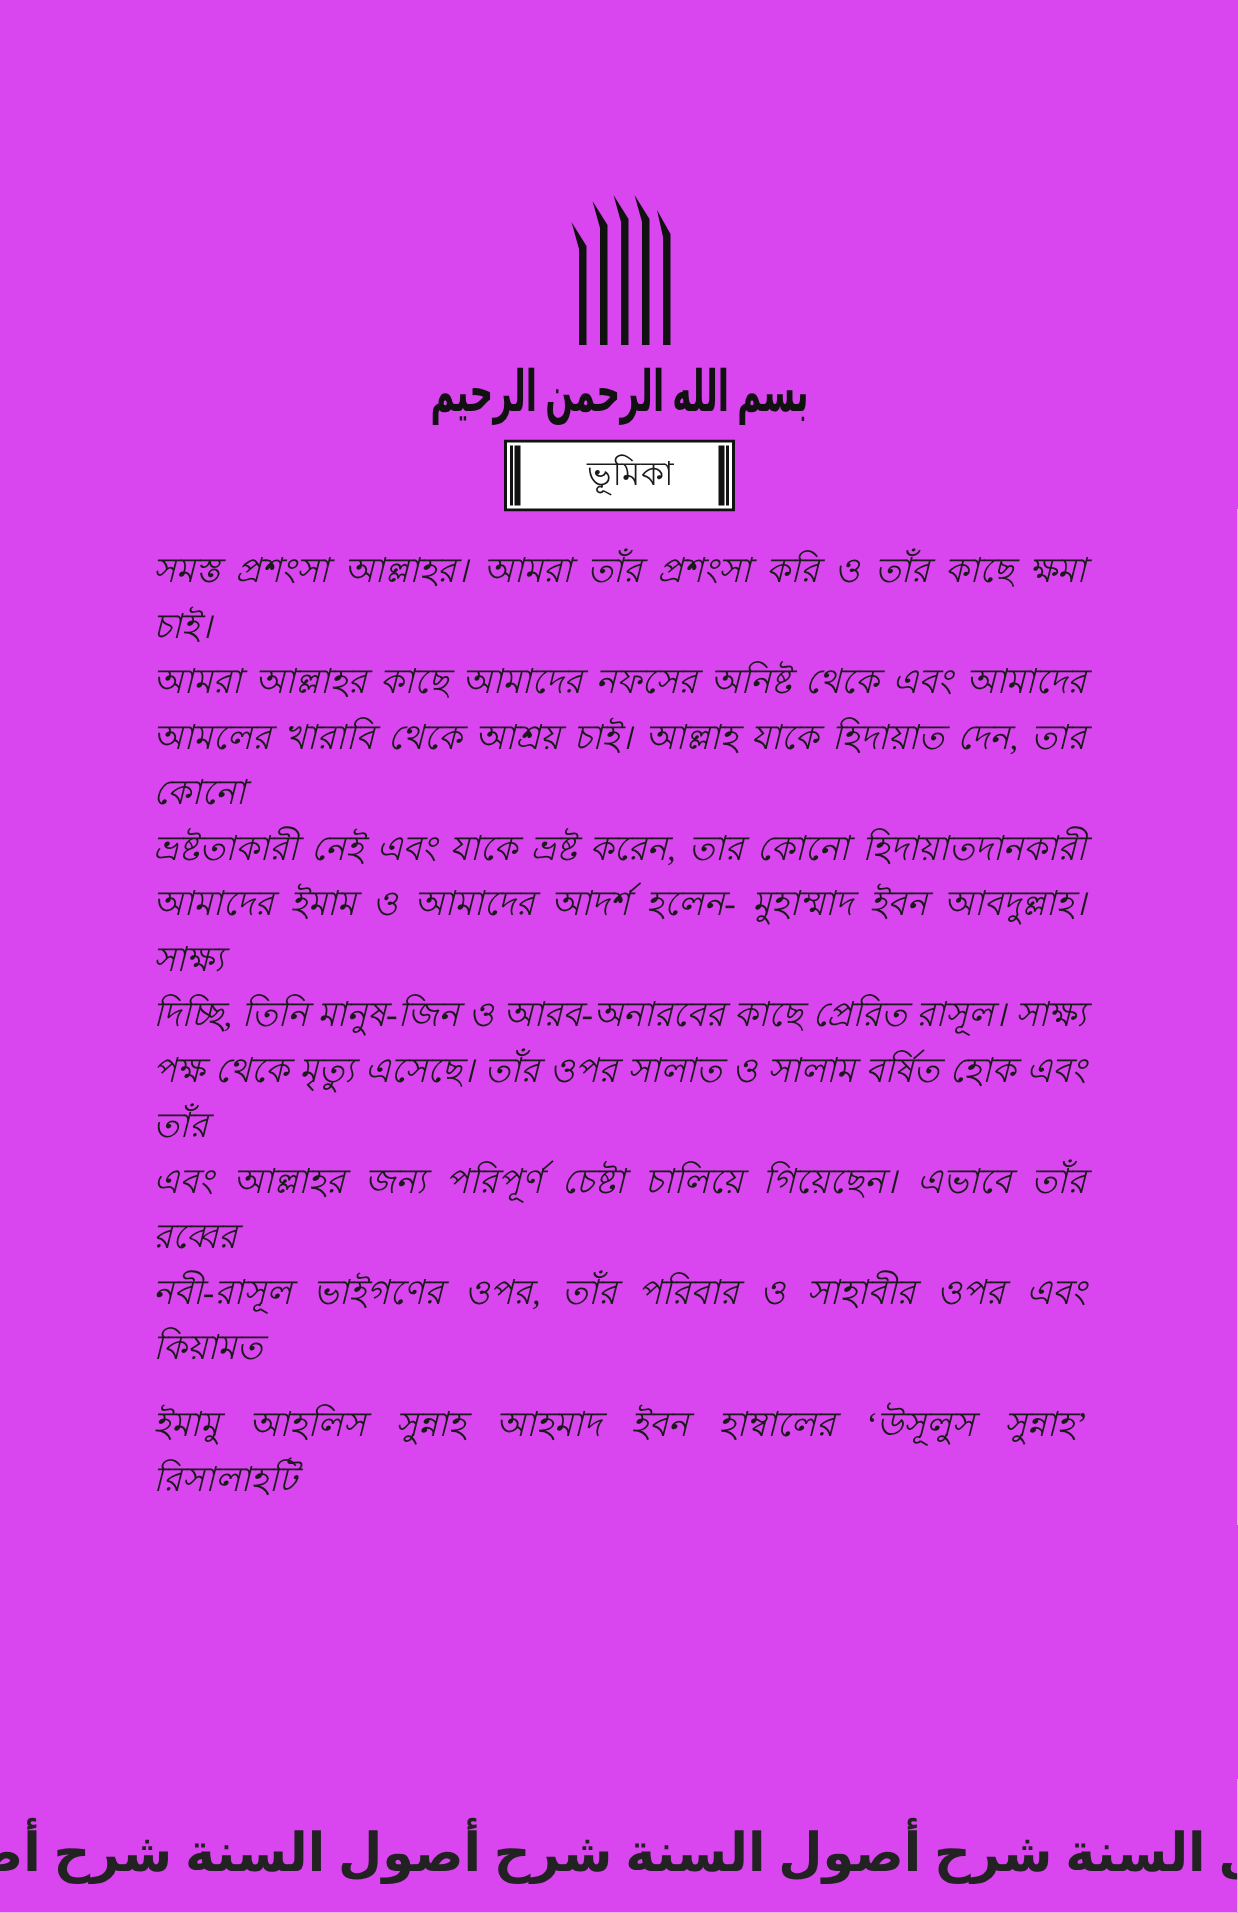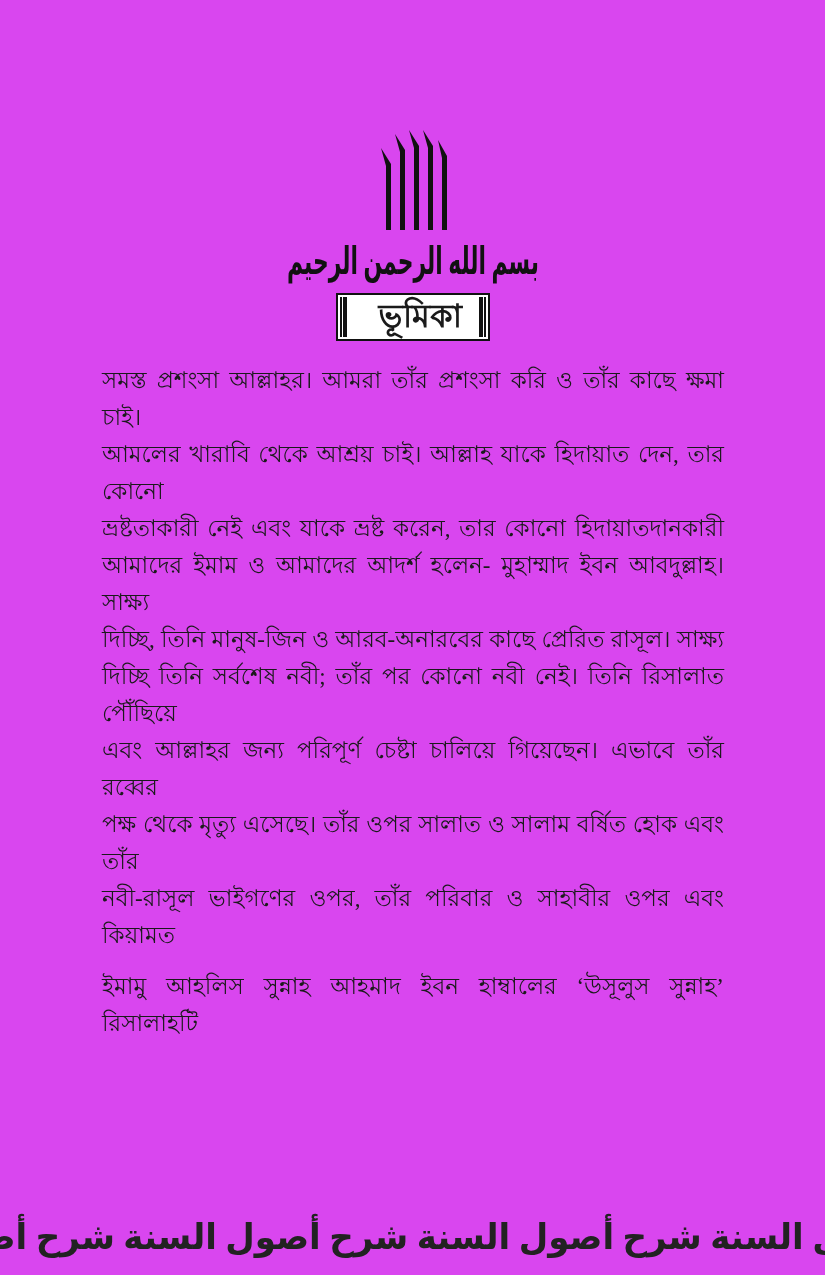--- a/index.html
+++ b/index.html
@@ -56,22 +56,22 @@
     left: 2px;
     border-left: 2px solid #111111;
     border-right: 4px solid #111111;
   }
   .title-ornament.right {
     right: 2px;
     border-left: 4px solid #111111;
     border-right: 2px solid #111111;
   }
   .title-text {
-    font-size: 32px;
-    font-weight: 700;
+    font-size: 22px;
+    font-weight: 400;
     letter-spacing: 0.5px;
     line-height: 1;
     padding-bottom: 3px;
     margin-left: 16px;
   }
 
   
   .body-text {
     position: absolute;
     top: 362px;
@@ -80,20 +80,21 @@
     font-size: 23px;
     line-height: 37px;
   }
   .paragraph { margin: 0; }
   .paragraph + .paragraph { margin-top: 14px; }
   .text-line {
     text-align: justify;
     text-align-last: justify;
     text-justify: inter-word;
     white-space: normal;
+    font-style: italic;
   }
   .text-line.par-end {
     text-align-last: left;
   }
 
   
   .footer-band {
     position: absolute;
     top: 1206px;
     left: 0;
@@ -134,27 +135,27 @@
 
   <div class="title-box">
     <div class="title-ornament left"></div>
     <div class="title-ornament right"></div>
     <div class="title-text">ভূমিকা</div>
   </div>
 
   <div class="body-text" id="body-text">
       <div class="paragraph">
         <div class="text-line">সমস্ত প্রশংসা আল্লাহর। আমরা তাঁর প্রশংসা করি ও তাঁর কাছে ক্ষমা চাই।</div>
+        <div class="text-line">আমরা আল্লাহর কাছে আমাদের নফসের অনিষ্ট থেকে এবং আমাদের</div>
         <div class="text-line">আমলের খারাবি থেকে আশ্রয় চাই। আল্লাহ যাকে হিদায়াত দেন, তার কোনো</div>
         <div class="text-line">ভ্রষ্টতাকারী নেই এবং যাকে ভ্রষ্ট করেন, তার কোনো হিদায়াতদানকারী</div>
         <div class="text-line">আমাদের ইমাম ও আমাদের আদর্শ হলেন- মুহাম্মাদ ইবন আবদুল্লাহ। সাক্ষ্য</div>
         <div class="text-line">দিচ্ছি, তিনি মানুষ-জিন ও আরব-অনারবের কাছে প্রেরিত রাসূল। সাক্ষ্য</div>
-        <div class="text-line">দিচ্ছি তিনি সর্বশেষ নবী; তাঁর পর কোনো নবী নেই। তিনি রিসালাত পৌঁছিয়ে</div>
+        <div class="text-line">পক্ষ থেকে মৃত্যু এসেছে। তাঁর ওপর সালাত ও সালাম বর্ষিত হোক এবং তাঁর</div>
         <div class="text-line">এবং আল্লাহর জন্য পরিপূর্ণ চেষ্টা চালিয়ে গিয়েছেন। এভাবে তাঁর রব্বের</div>
-        <div class="text-line">পক্ষ থেকে মৃত্যু এসেছে। তাঁর ওপর সালাত ও সালাম বর্ষিত হোক এবং তাঁর</div>
         <div class="text-line">নবী-রাসূল ভাইগণের ওপর, তাঁর পরিবার ও সাহাবীর ওপর এবং কিয়ামত</div>
       </div>
       <div class="paragraph">
         <div class="text-line">ইমামু আহলিস সুন্নাহ আহমাদ ইবন হাম্বালের ‘উসূলুস সুন্নাহ’ রিসালাহটি</div>
       </div>
     </div>
 
   <div class="footer-band">
     <div class="footer-calligraphy" id="footer-calligraphy">شرح أصول السنة  شرح أصول السنة  شرح أصول السنة  شرح أصول السنة  شرح أصول السنة  شرح أصول السنة</div>
   </div>

